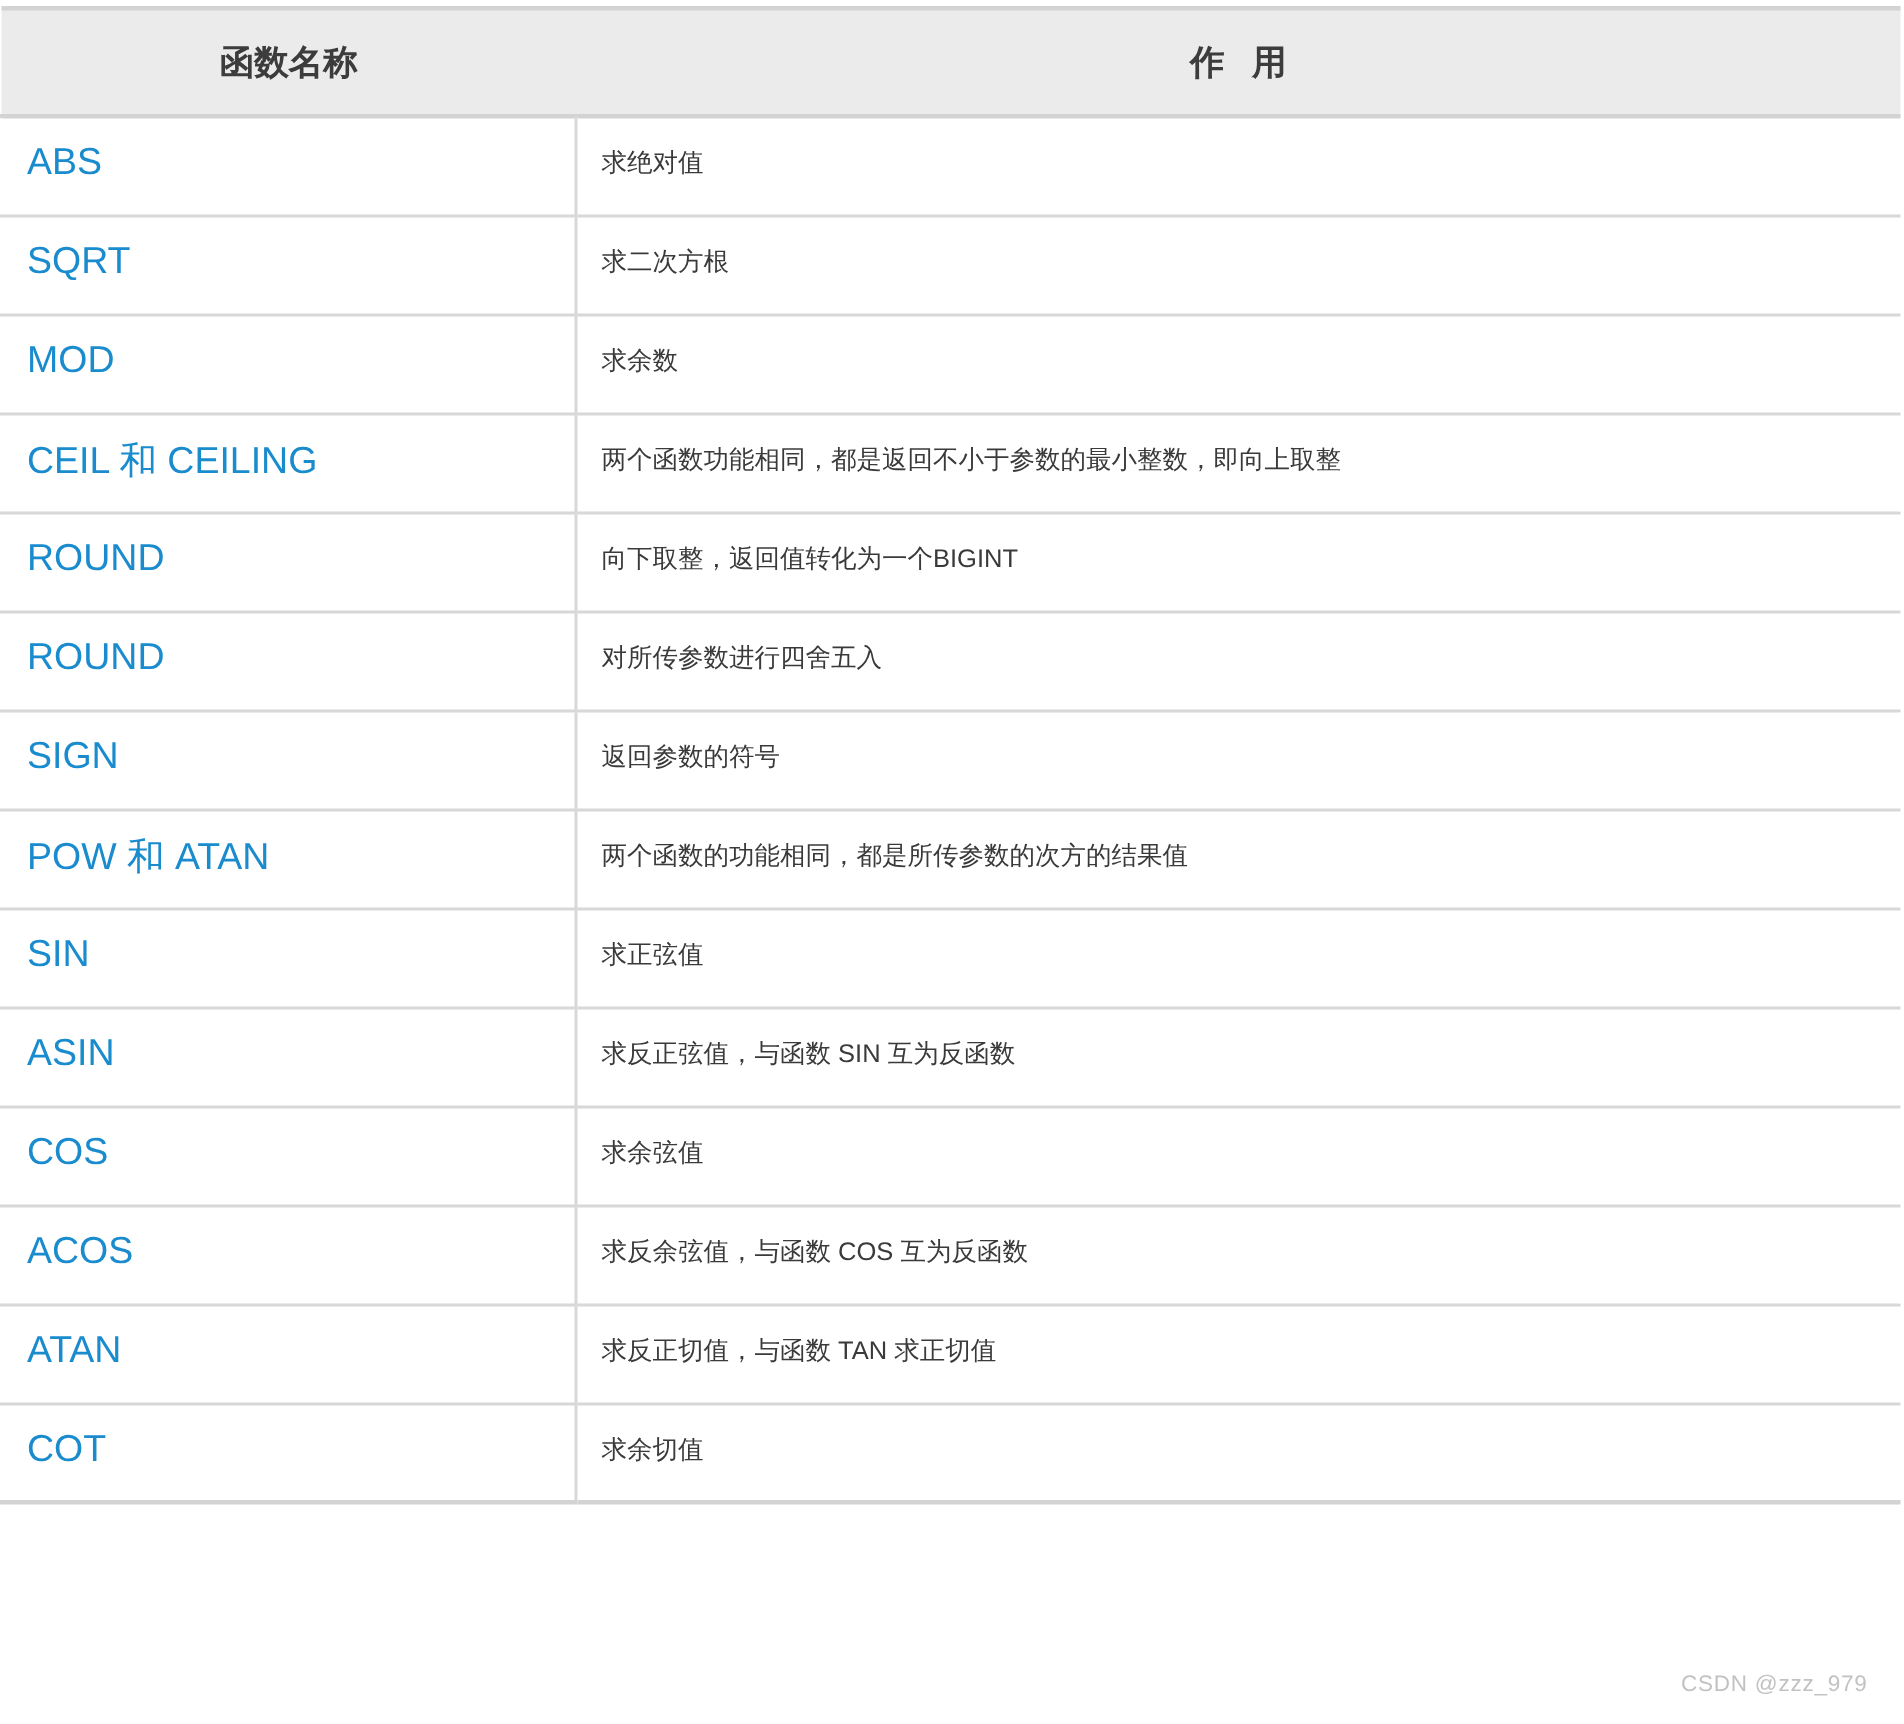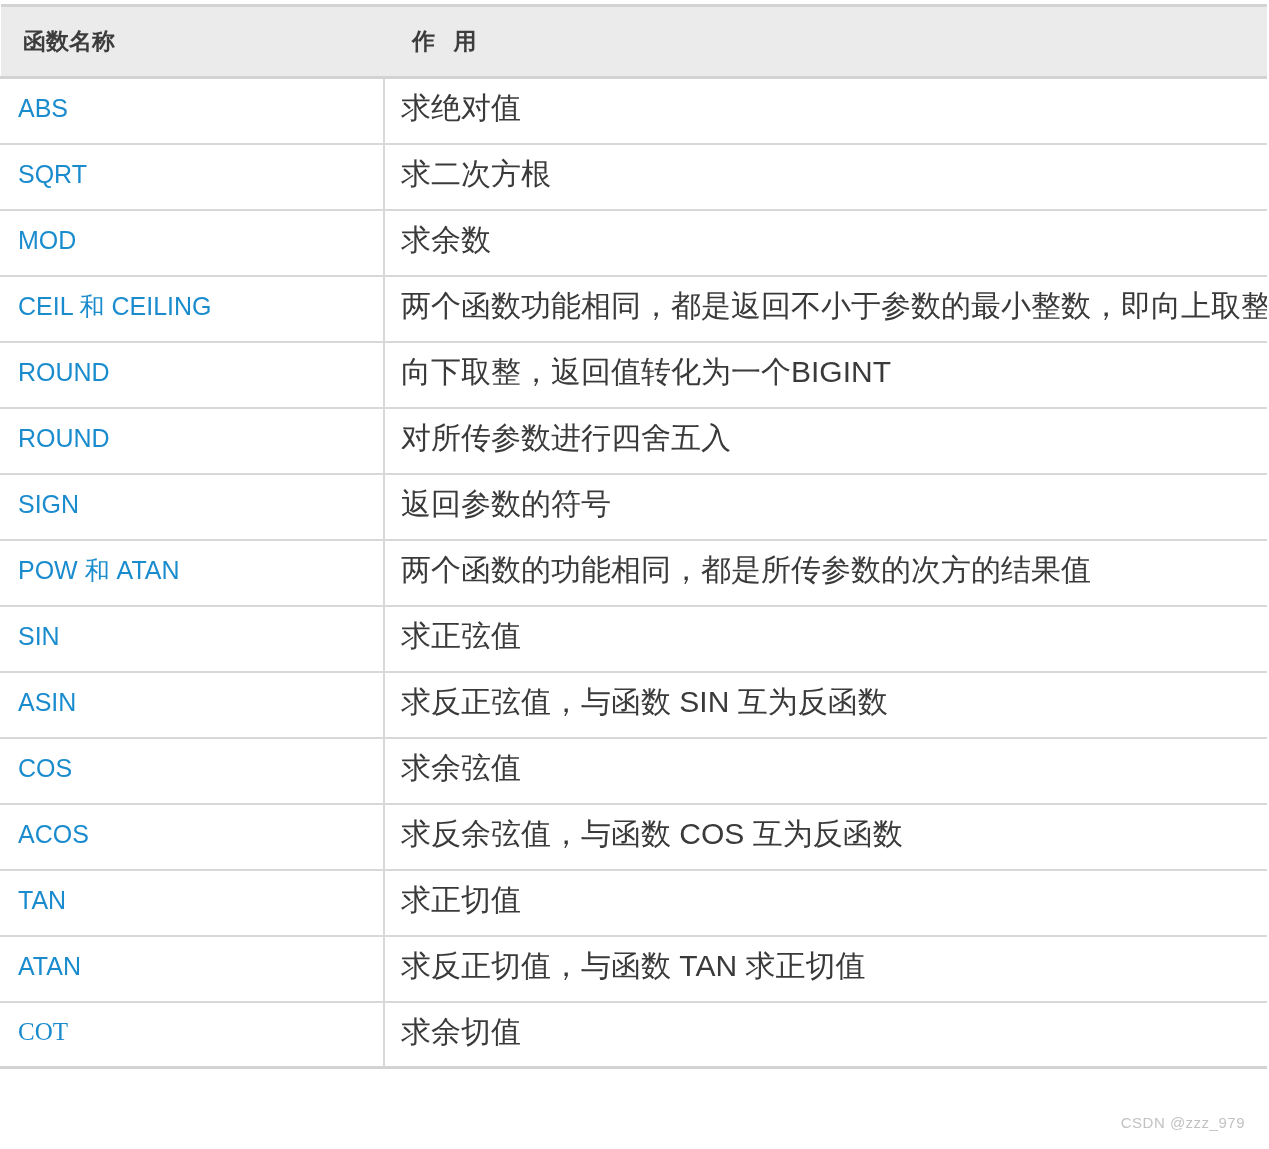--- a/index.html
+++ b/index.html
@@ -30,21 +30,21 @@
     background: #ebebeb;
   }
   thead th {
     height: 72px;
     padding: 0 22px;
     border-top: 3px solid #d3d3d3;
     border-bottom: 3px solid #d3d3d3;
     font-weight: bold;
     font-size: 23px;
     color: #3c3c3c;
-    text-align: left;
+    text-align: center;
     vertical-align: middle;
     box-sizing: border-box;
   }
   thead th.th-desc {
     letter-spacing: 6px;
     text-indent: 6px;
   }
 
   
   tbody tr {
@@ -60,25 +60,24 @@
     overflow: hidden;
   }
   tbody td.cell-name {
     color: #1a8cce;
     font-size: 25px;
     border-right: 2px solid #d8d8d8;
     border-left: 2px solid #ffffff;
   }
   tbody td.cell-desc {
     color: #3a3a3a;
-    font-size: 30px;
+    font-size: 17px;
   }
   tbody tr:last-child td {
     border-bottom: 3px solid #d3d3d3;
-    font-family: Liberation Serif, serif;
   }
 
   
   #watermark {
     position: absolute;
     right: 24px;
     bottom: 18px;
     font-size: 15px;
     color: #c2c2c2;
     letter-spacing: 0.5px;
@@ -143,24 +142,20 @@
       </tr>
       <tr>
         <td class="cell-name">COS</td>
         <td class="cell-desc">求余弦值</td>
       </tr>
       <tr>
         <td class="cell-name">ACOS</td>
         <td class="cell-desc">求反余弦值，与函数 COS 互为反函数</td>
       </tr>
       <tr>
-        <td class="cell-name">TAN</td>
-        <td class="cell-desc">求正切值</td>
-      </tr>
-      <tr>
         <td class="cell-name">ATAN</td>
         <td class="cell-desc">求反正切值，与函数 TAN 求正切值</td>
       </tr>
       <tr>
         <td class="cell-name">COT</td>
         <td class="cell-desc">求余切值</td>
       </tr>
     </tbody>
 </table>
 

